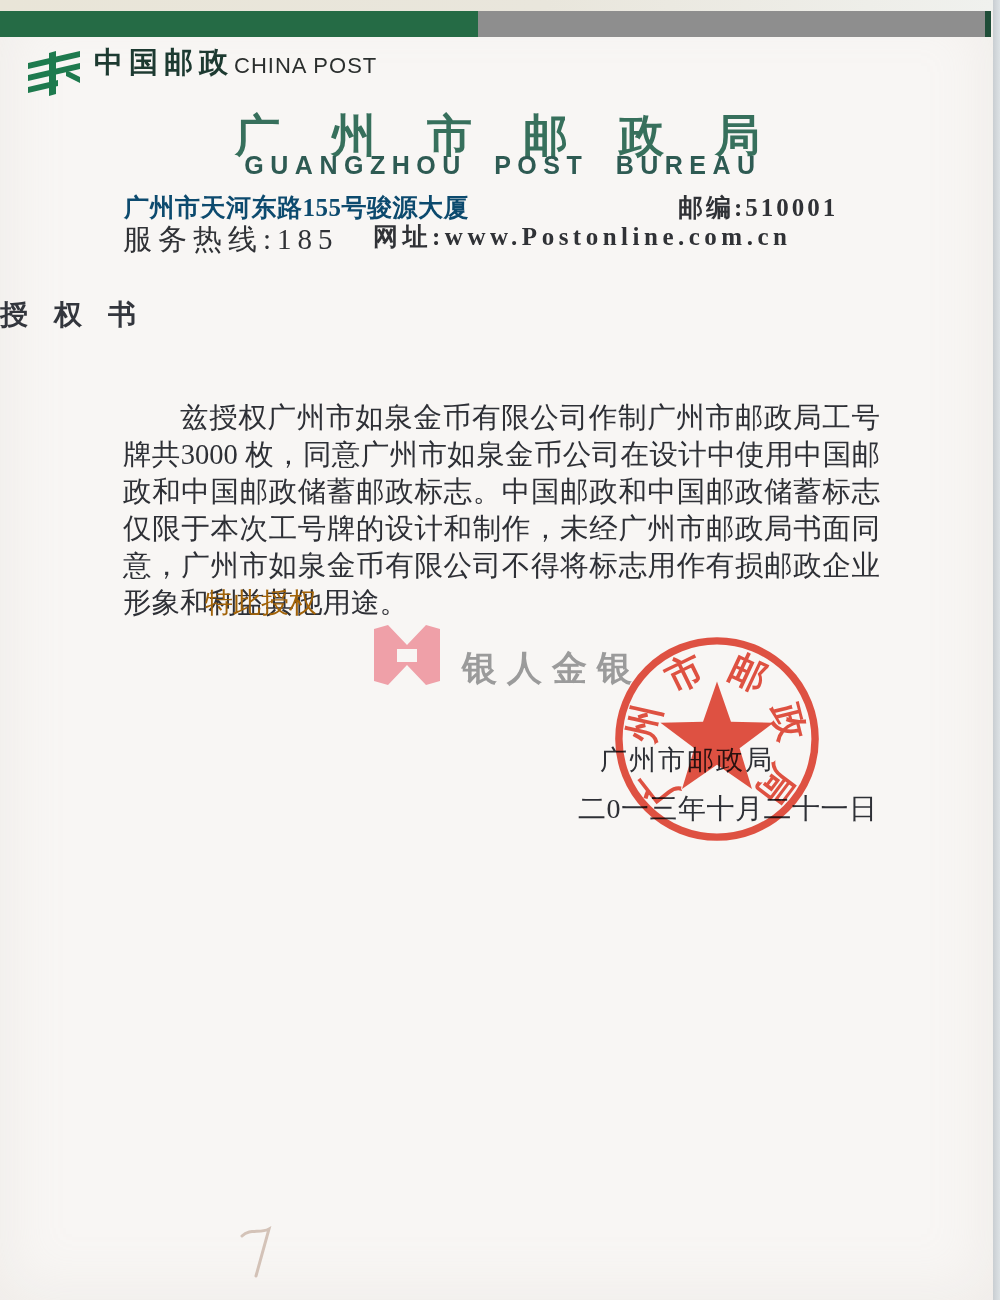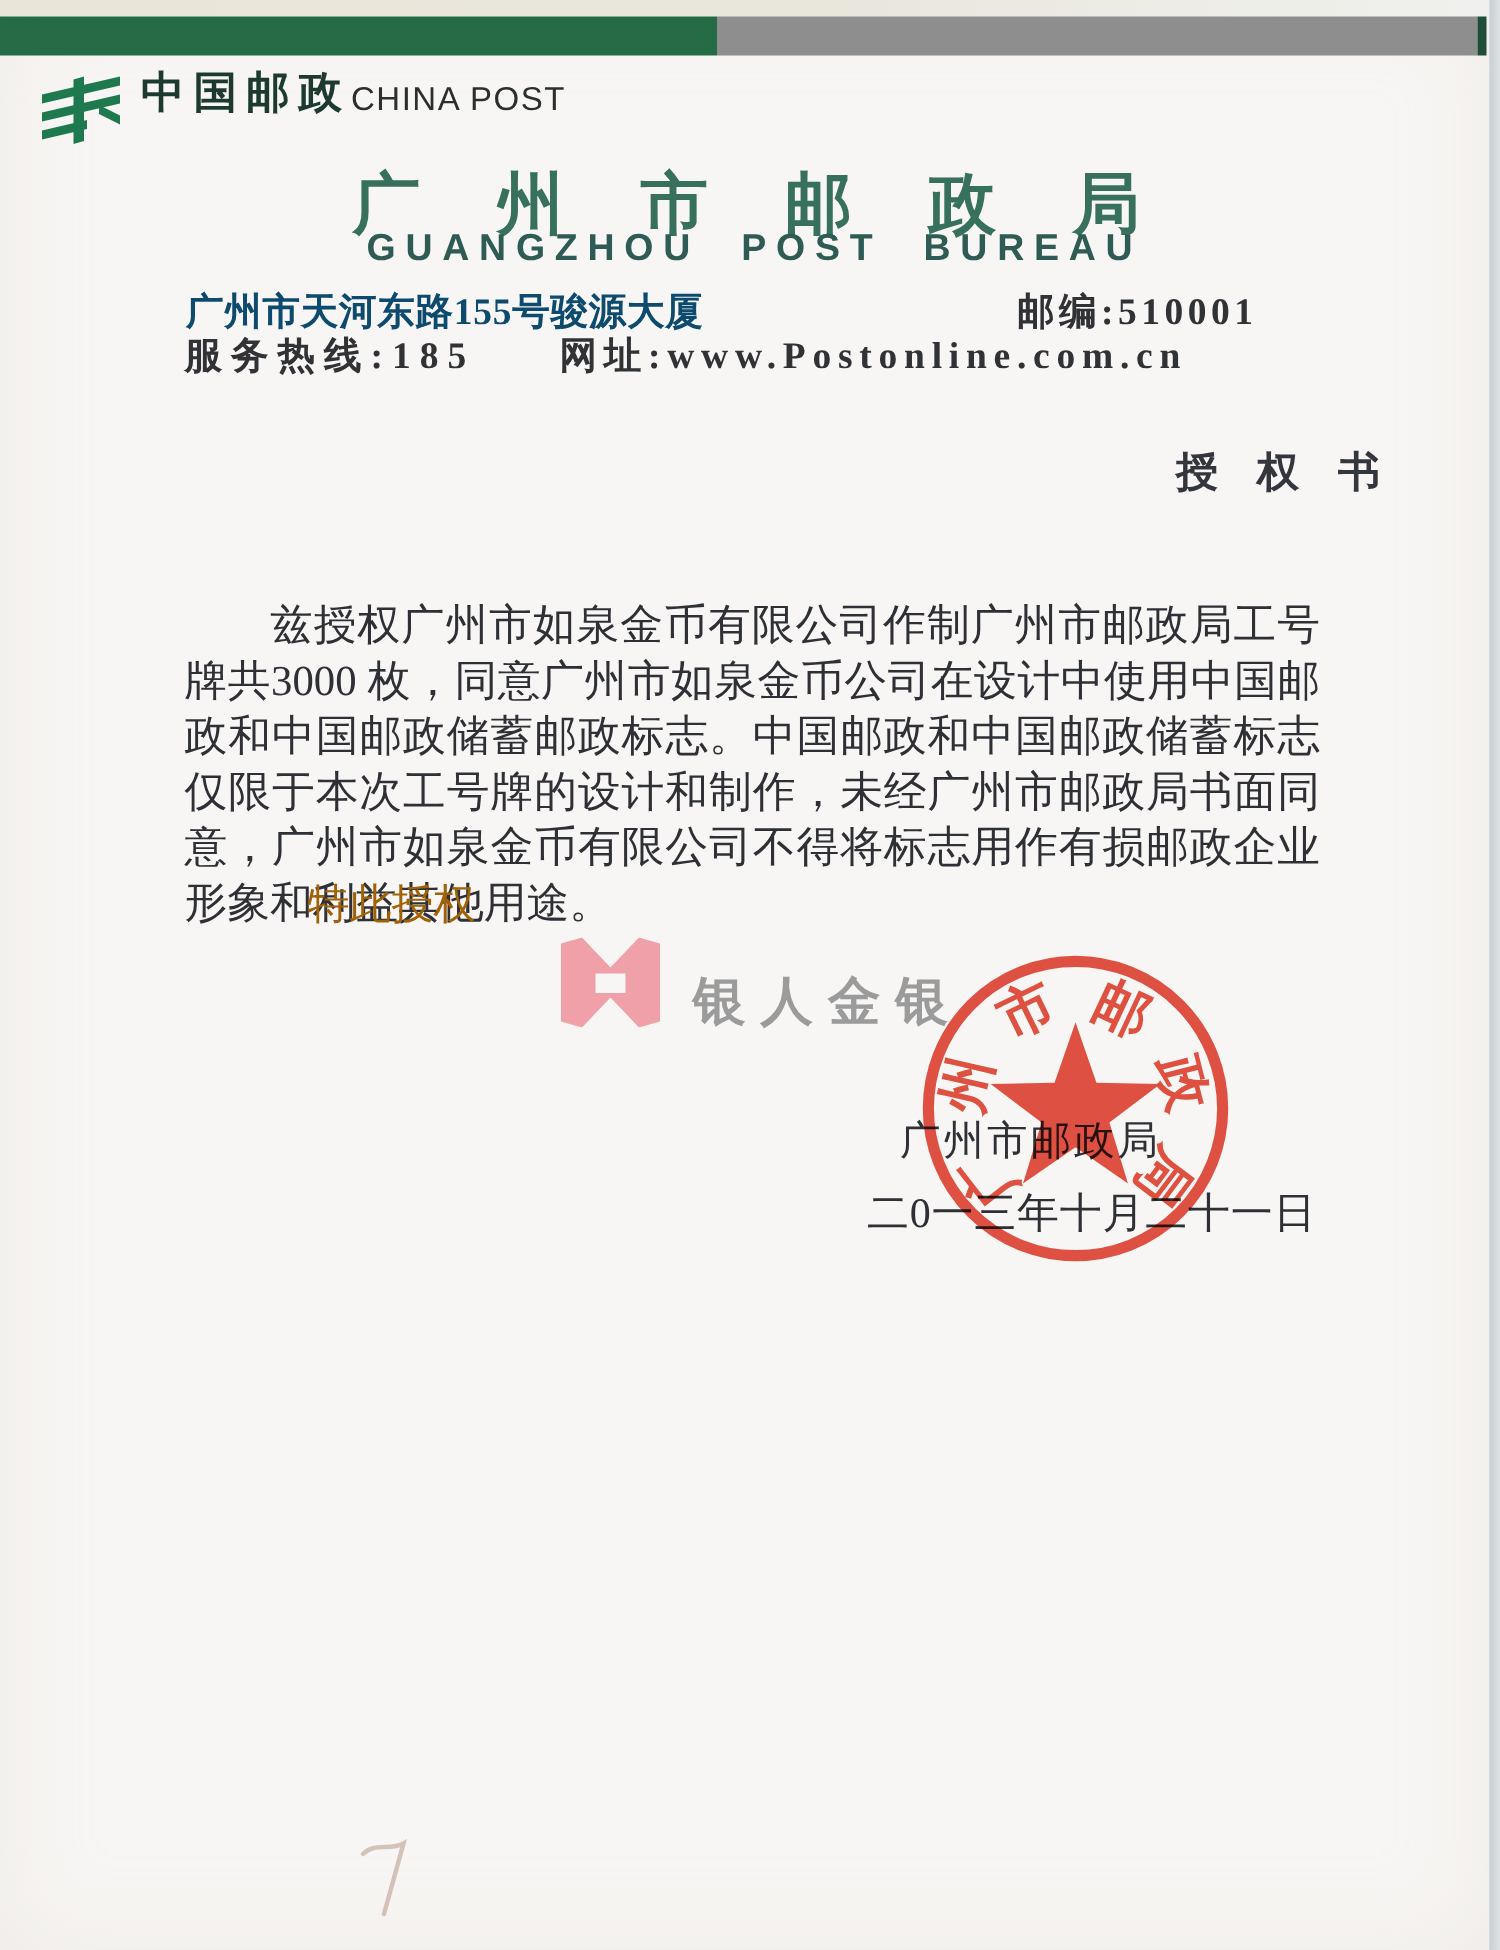--- a/index.html
+++ b/index.html
@@ -40,25 +40,25 @@
   }
   .org-en {
     position:absolute; left:0; top:151px; width:1006px; text-align:center;
     font-size:25px; font-weight:bold; color:#2e5b53;
     letter-spacing:6.5px; word-spacing:14px;
     font-family:"Liberation Sans", sans-serif;
   }
 
   .addr-line1-left  { position:absolute; left:124px; top:191px; font-size:25px; font-weight:bold; color:#0c4a6e; letter-spacing:0.5px; }
   .addr-line1-right { position:absolute; left:678px; top:191px; font-size:25px; font-weight:bold; color:#303236; letter-spacing:3px; }
-  .addr-line2-left  { position:absolute; left:123px; top:220px; font-size:25px; font-weight:bold; color:#303236; letter-spacing:6px; }
+  .addr-line2-left  { position:absolute; left:123px; top:220px; font-size:29px; font-weight:normal; color:#303236; letter-spacing:6px; }
   .addr-line2-right { position:absolute; left:373px; top:220px; font-size:25px; font-weight:bold; color:#303236; letter-spacing:4.5px; }
 
   .doc-title {
-    position:absolute; left:0; top:296px; width:946px; text-align:right;
+    position:absolute; left:0; top:296px; width:946px; text-align:left;
     font-size:28px; font-weight:bold; color:#33363d; letter-spacing:26px;
   }
 
   .body-par {
     position:absolute; left:123px; top:399px; width:757px;
     font-size:28.5px; line-height:37px; color:#2e3036;
     text-align:justify; text-indent:2em;
   }
   .closing { position:absolute; left:205px; top:584px; font-size:28px; color:#a16207; }
 

